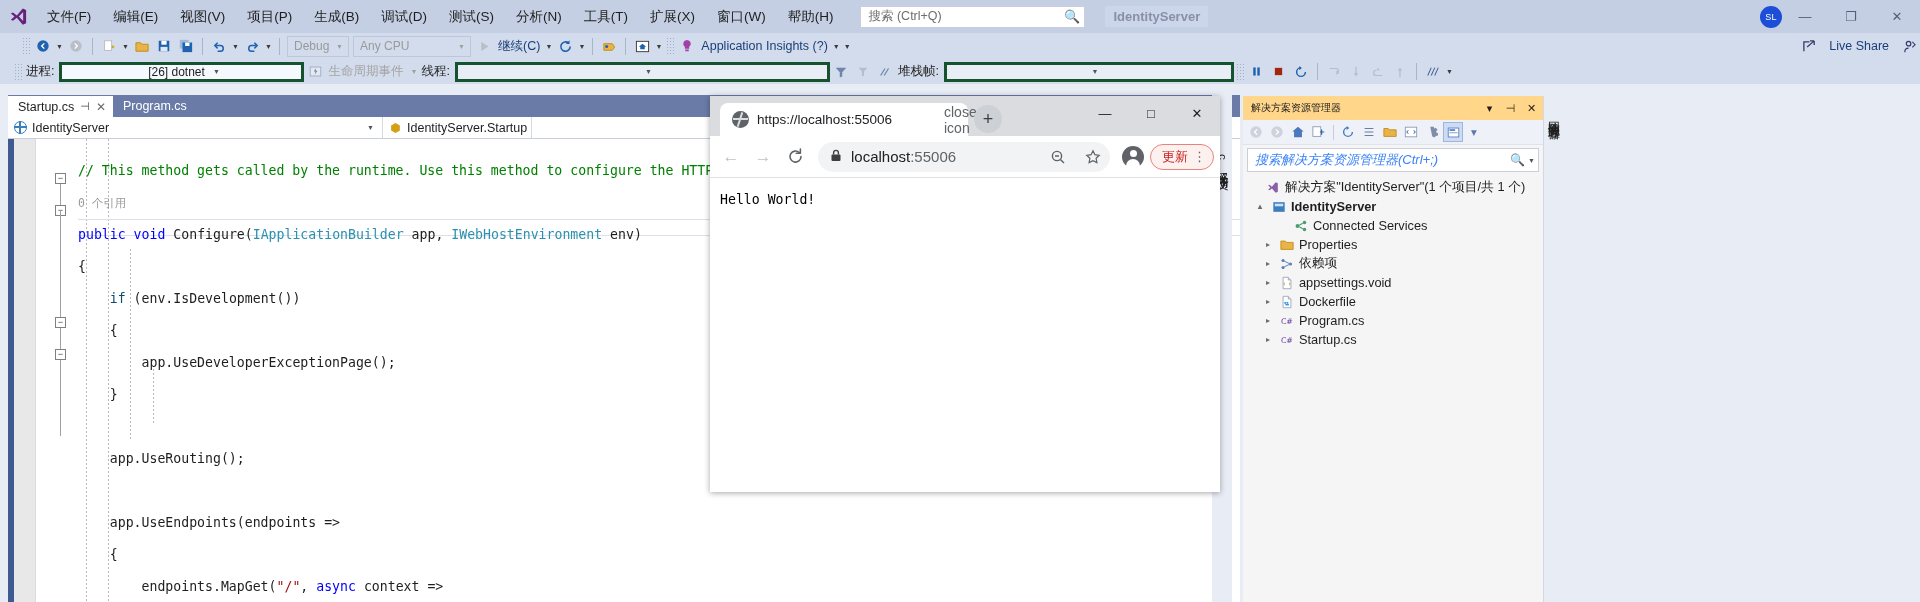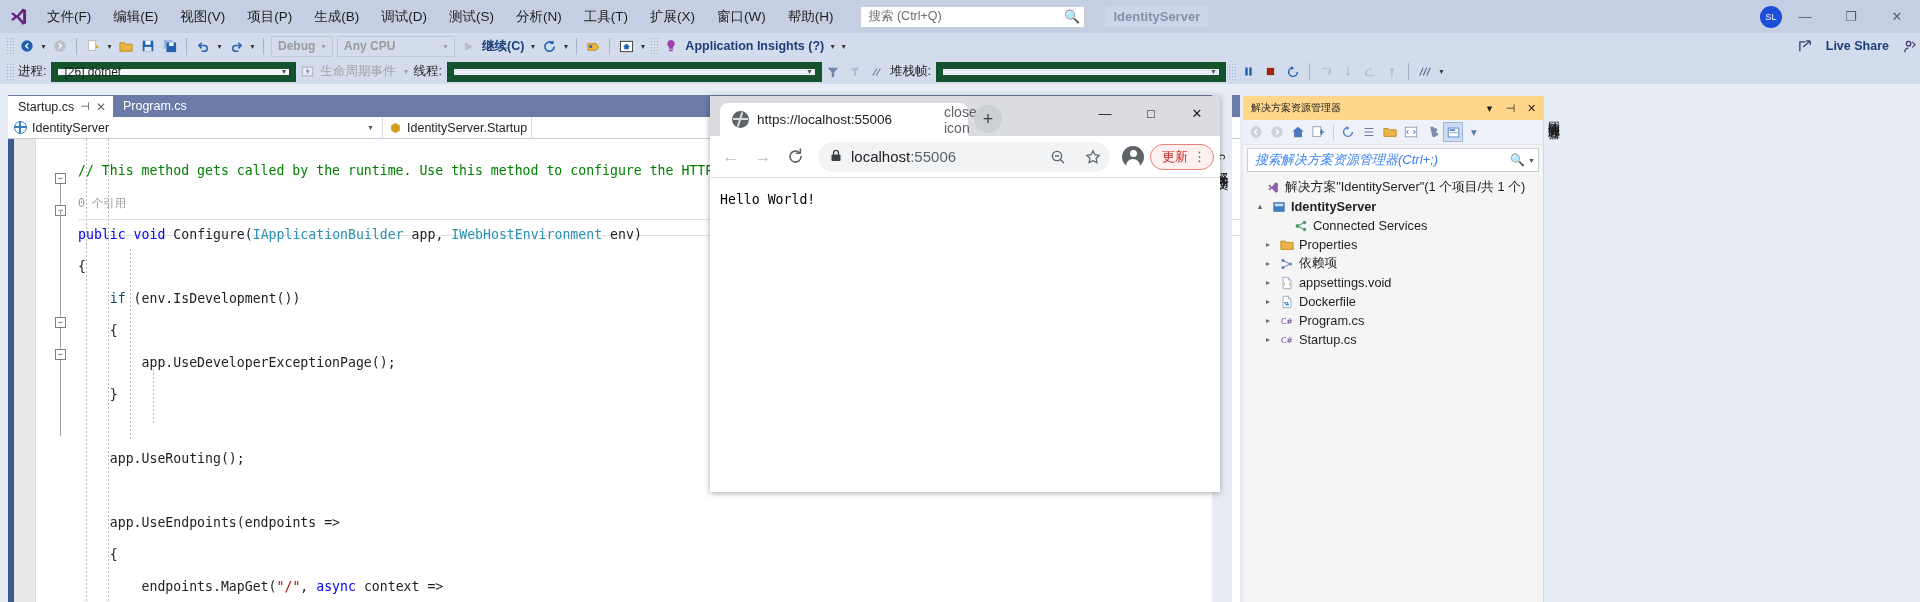--- a/index.html
+++ b/index.html
@@ -46,48 +46,48 @@
     letter-spacing: .3px;
   }
   .wbtn {
     width: 46px; height: 33px; display: flex; align-items: center; justify-content: center;
     color: #5a5a78; font-size: 13px;
   }
 
   
   .vs-toolbar {
     position: absolute; left: 0; top: 33px; width: 1920px; height: 26px;
-    background: #d3dcec; display: flex; align-items: center; padding-left: 4px; font-weight: bold;
+    background: #d3dcec; display: flex; align-items: center; padding-left: 20px;
   }
   .grip { width: 8px; height: 18px; margin: 0 2px;
     background-image: radial-gradient(#9aa4bb 1px, transparent 1px);
     background-size: 3px 3px; opacity: .85; }
   .tb-sep { width: 1px; height: 17px; background: #a9b4ca; margin: 0 5px; }
   .tb-icon { width: 22px; height: 22px; display: flex; align-items: center; justify-content: center;
              font-size: 13px; color: #2d5b9e; }
   .tb-caret { font-size: 7px; color: #3a3a3a; width: 11px; text-align: center; }
   .tb-caret.dis { color: #a0a0a0; }
   .tb-combo {
     height: 21px; min-width: 62px; border: 1px solid #bfc6d6; background: #d3dcec;
     display: flex; align-items: center; justify-content: space-between;
     padding: 0 3px 0 6px; font-size: 12px; color: #9a9a9a; margin: 0 2px;
   }
   .tb-combo.wide { min-width: 118px; }
   .tb-text { font-size: 12.5px; color: #1b3f78; padding: 0 3px; white-space: nowrap; }
 
   
   .vs-toolbar2 {
     position: absolute; left: 0; top: 59px; width: 1920px; height: 25px;
-    background: #d3dcec; display: flex; align-items: center; padding-left: 4px;
+    background: #d3dcec; display: flex; align-items: center; padding-left: 12px;
   }
   .lbl { font-size: 12.5px; color: #1e1e1e; margin: 0 5px 0 2px; white-space: nowrap; }
   .lbl.dim { color: #a4a4a4; }
   .dd {
-    height: 20px; background: #f5f8fc; border: 7px solid #14532d;
-    display: flex; align-items: center; justify-content: space-between;
+    height: 20px; background: #f5f8fc; border: 3px solid #14532d;
+    display: flex; align-items: center; justify-content: center;
     padding: 0 2px 0 6px; font-size: 12px; color: #1e1e1e;
   }
   .dd.empty { background: #e9edf5; }
   .dd .cv { font-size: 7px; color: #555; padding-left: 8px; }
 
   
   .vs-main {
     position: absolute; left: 0; top: 84px; width: 1920px; height: 518px;
     background: #e8ecf5;
   }

